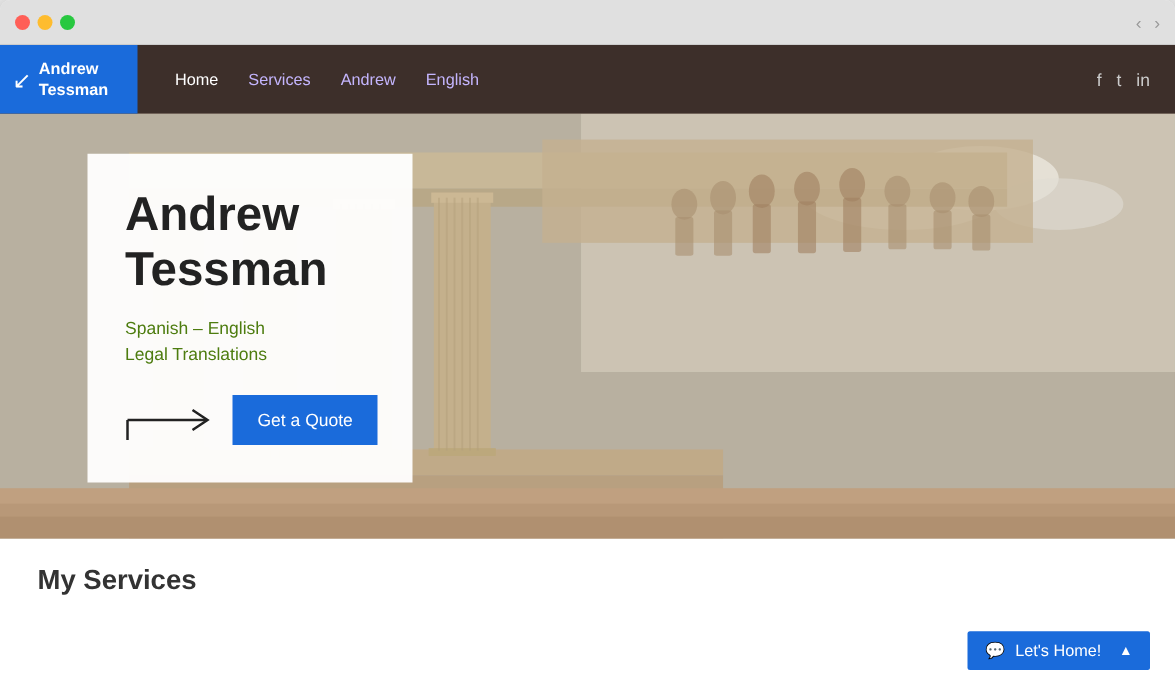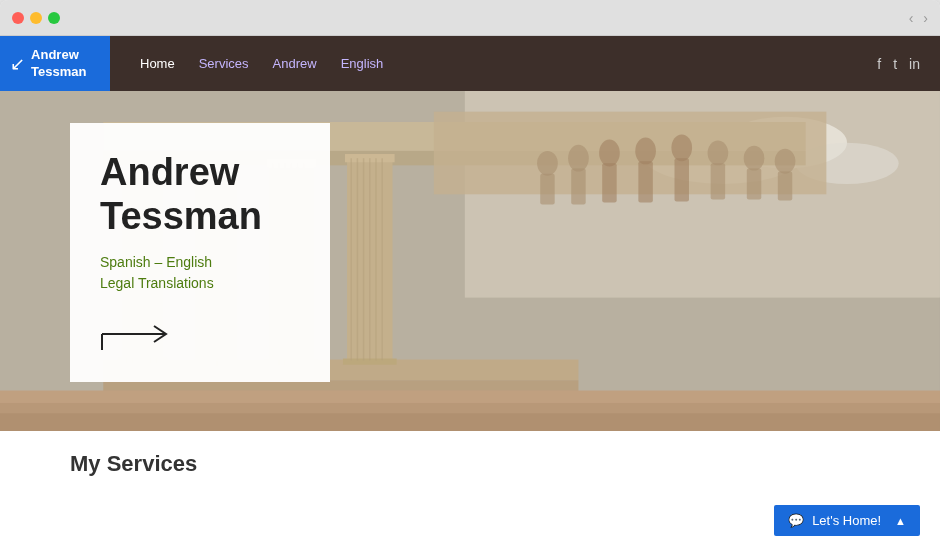--- a/index.html
+++ b/index.html
@@ -206,21 +206,20 @@
       background: #fff;
       padding: 20px 30px;
       flex: 1;
       position: relative;
     }
 
     .section-title {
       font-size: 22px;
       color: #333;
       font-weight: 600;
-      margin-left: 40px;
     }
 
     
     .chat-widget {
       position: absolute;
       bottom: 12px;
       right: 20px;
       background: #1a6bdb;
       color: #fff;
       display: flex;
@@ -372,20 +371,21 @@
             <span>Legal Translations</span>
           </div>
           <div class="hero-cta-row">
             <div class="arrow-icon">
               <svg width="72" height="36" viewBox="0 0 72 36" fill="none" xmlns="http://www.w3.org/2000/svg">
                 <line x1="2" y1="34" x2="2" y2="18" stroke="#222" stroke-width="2"></line>
                 <line x1="2" y1="18" x2="65" y2="18" stroke="#222" stroke-width="2"></line>
                 <polyline points="54,10 66,18 54,26" fill="none" stroke="#222" stroke-width="2"></polyline>
               </svg>
             </div>
+            <button class="cta-button">Get a Quote</button>
           </div>
         </div>
       </div>
 
       <div class="below-hero">
         <h2 class="section-title">My Services</h2>
 
         <div class="chat-widget">
           <span>💬</span>
           <span>Let's Home!</span>

